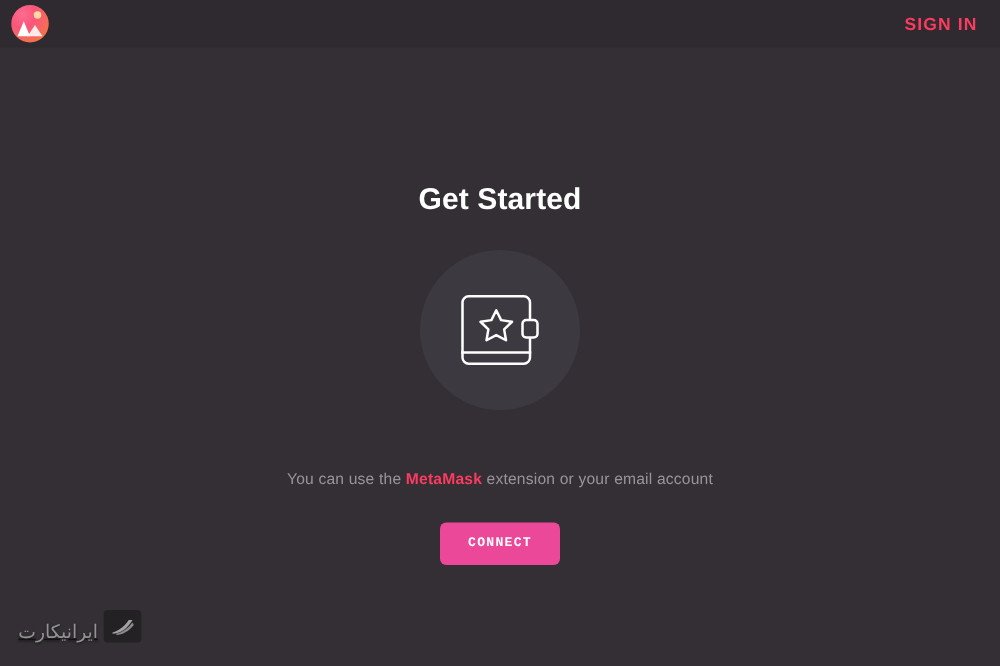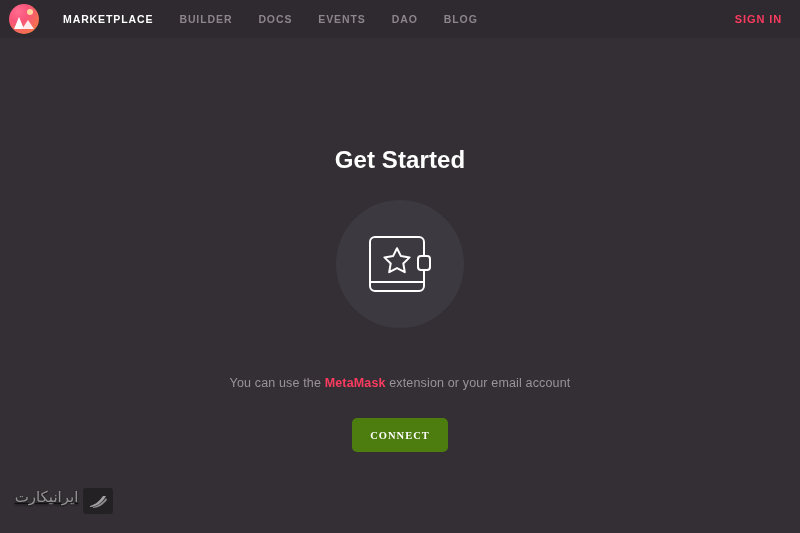--- a/index.html
+++ b/index.html
@@ -46,21 +46,21 @@
   .nav-items { position:absolute; left:50px; top:0; height:38px; display:flex; align-items:center; }
   .nav-item {
     font-size:10.5px; letter-spacing:0.9px; font-weight:700;
     color:#8C868C; padding:0 13px; cursor:pointer; white-space:nowrap;
   }
   .nav-item.active { color:#FFFFFF; }
 
   .signin {
     position:absolute; right:18px; top:0; height:38px;
     display:flex; align-items:center;
-    font-size:11px; letter-spacing:0.9px; font-weight:700;
+    font-size:14px; letter-spacing:0.9px; font-weight:700;
     color:#FB3B5F; cursor:pointer;
   }
 
   
   .main {
     position:absolute; top:38px; left:0; width:800px; height:495px;
     display:flex; flex-direction:column; align-items:center;
   }
   .title {
     margin-top:108px;
@@ -92,34 +92,34 @@
 
   .subtitle {
     margin-top:48px;
     font-size:12.5px; color:#9A949A; letter-spacing:0.15px;
   }
   .subtitle .hl { color:#FB3B5F; font-weight:700; }
 
   .connect-btn {
     margin-top:28px;
     width:96px; height:34px; border:none; border-radius:5px;
-    background:#4d7c0f; color:#FFFFFF;
-    font-family:Liberation Serif, serif;
+    background:#ec4899; color:#FFFFFF;
+    font-family:Liberation Mono, monospace;
     font-size:10.5px; font-weight:700; letter-spacing:1px;
     cursor:pointer;
   }
 
   
   .watermark {
     position:absolute; left:4px; bottom:4px;
     width:120px; height:56px;
     display:flex; align-items:center; justify-content:center;
     opacity:0.62;
   }
-  .wm-inner { display:flex; align-items:flex-start; gap:5px;text-decoration:underline; }
+  .wm-inner { display:flex; align-items:flex-end; gap:5px;text-decoration:underline; }
   .wm-text {
     font-size:15px; color:#CFCFCF; direction:rtl;
     font-family:"DejaVu Sans", sans-serif;
     text-shadow:0 1px 2px #000;
   }
   .wm-mark {
     width:30px; height:26px; border-radius:3px;
     background:#1A1A1A;
     display:flex; align-items:center; justify-content:center;
   }
@@ -130,28 +130,20 @@
 <div id="page">
 
   <div class="navbar">
 
     <div class="brand-logo">
       <div class="logo-sun"></div>
       <div class="logo-peak-a"></div>
       <div class="logo-peak-b"></div>
     </div>
 
-    <div class="nav-items">
-      <div class="nav-item active">MARKETPLACE</div>
-      <div class="nav-item">BUILDER</div>
-      <div class="nav-item">DOCS</div>
-      <div class="nav-item">EVENTS</div>
-      <div class="nav-item">DAO</div>
-      <div class="nav-item">BLOG</div>
-    </div>
 
     <div class="signin">SIGN IN</div>
   </div>
 
   <div class="main">
 
     <div class="title">Get Started</div>
 
     <div class="icon-circle">
       <div class="wallet">

